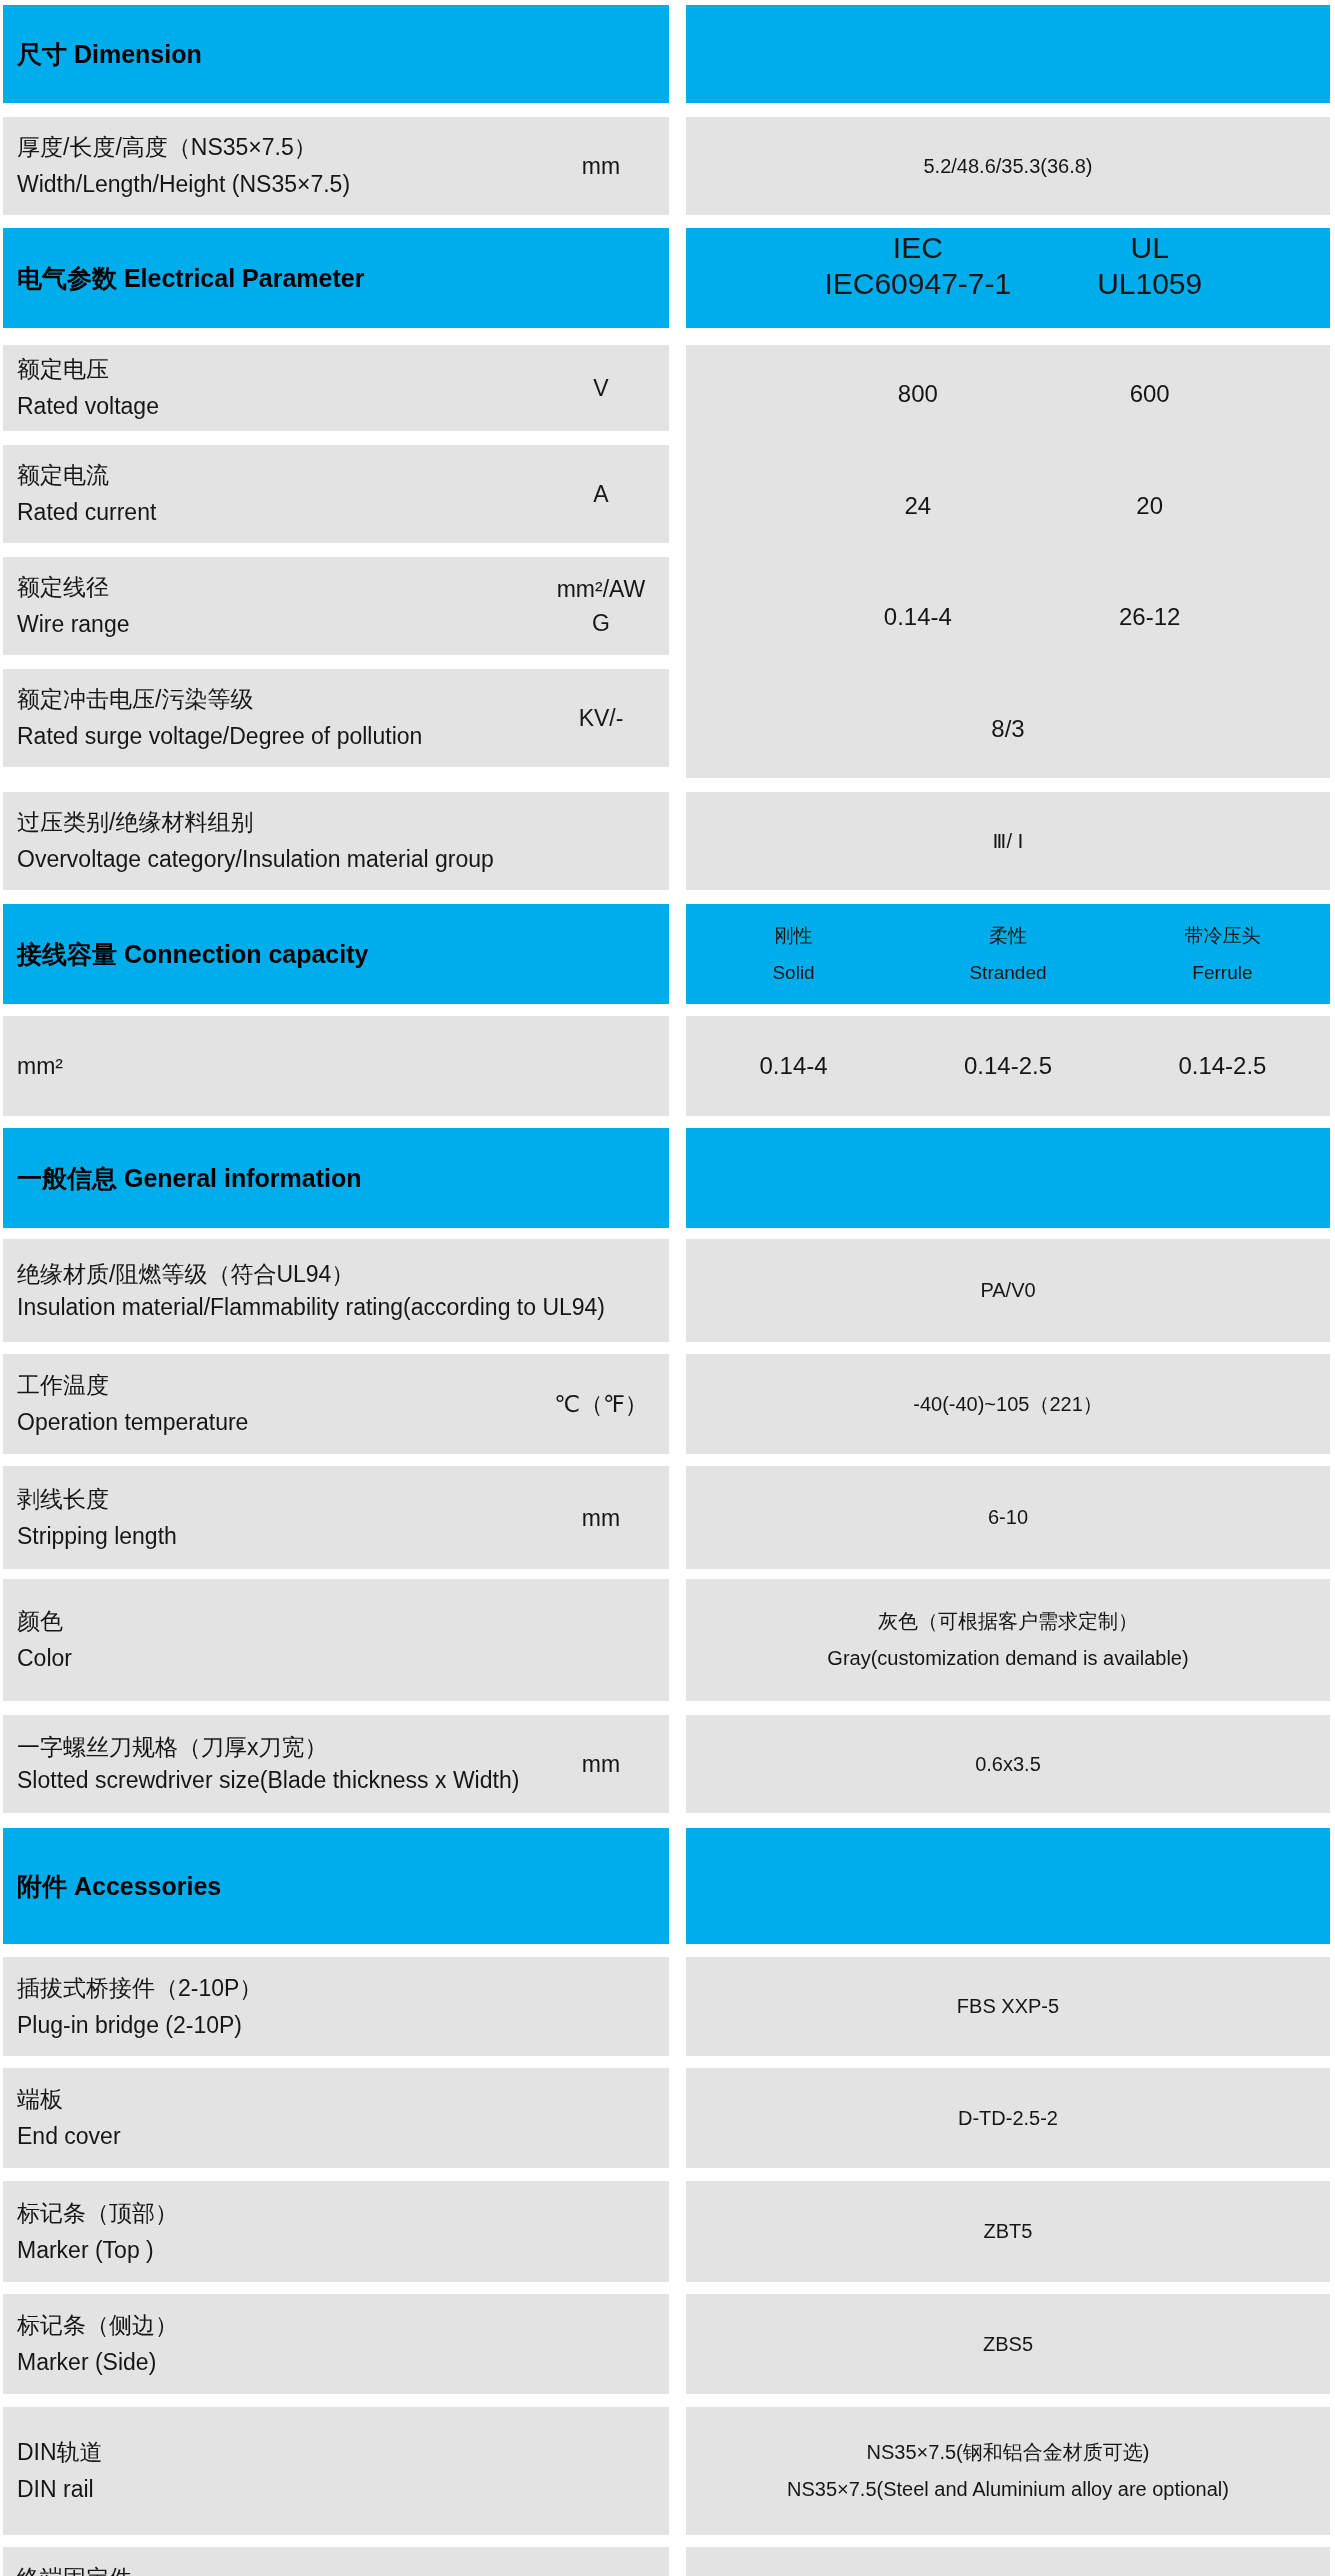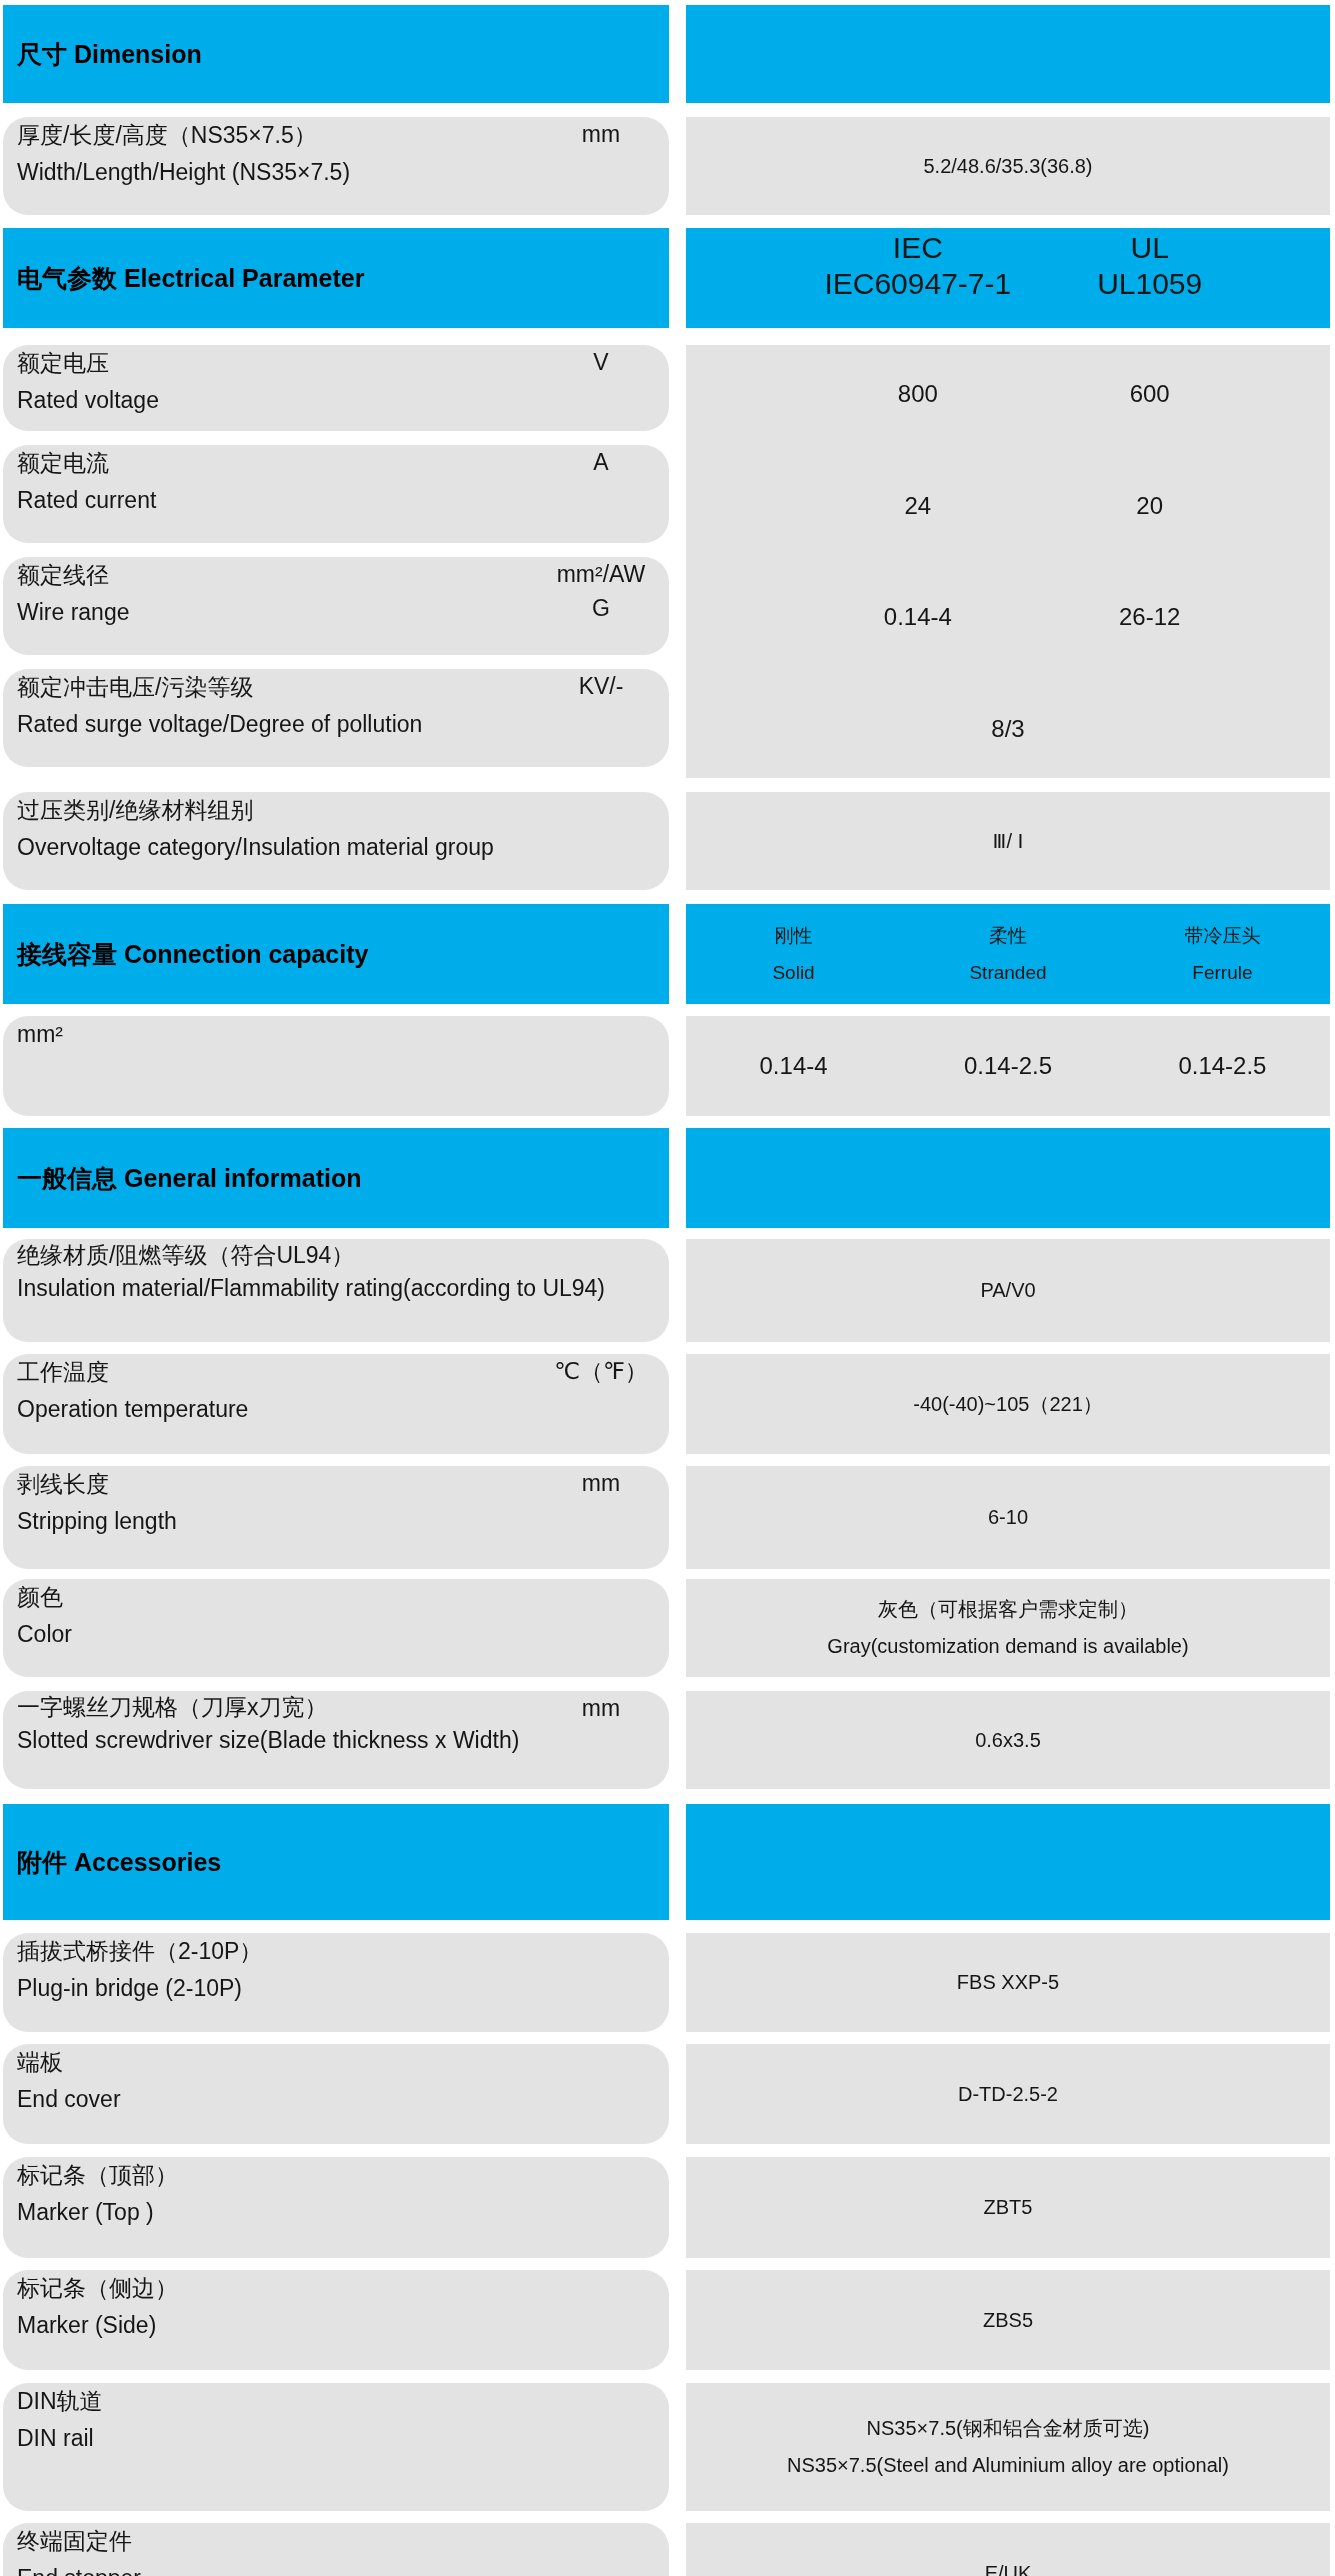--- a/index.html
+++ b/index.html
@@ -14,21 +14,21 @@
   }
   .sp   { width:100%; }
   .band { display:flex; margin-left:3px; }
   .cl   { width:666px; }
   .gut  { width:17px; }
   .cr   { width:644px; }
   .blue { background:var(--accent,#00ADEB); }
   .gray { background:var(--rowbg,#E4E3E4); }
   .hdr  { font-weight:bold; font-size:25px; color:#000;
           display:flex; align-items:center; padding-left:14px; }
-  .lcell{ display:flex; align-items:flex-start;border-radius:25px; }
+  .lcell{ display:flex; align-items:center; }
   .lbl  { flex:1; padding-left:14px; font-size:23px; line-height:37px; }
   .lbl.tight { line-height:33px; }
   .lbl.pr { }
   .unit { width:100px; margin-right:18px; text-align:center;
           font-size:23px; line-height:34px; word-break:break-all; }
   .vc   { display:flex; flex-direction:column; justify-content:center;
           align-items:center; text-align:center; font-size:20px; line-height:37px; }
   .rel  { position:relative; }
   .pos  { position:absolute; top:50%; transform:translate(-50%,-50%);
           text-align:center; font-size:24px; line-height:36px; white-space:nowrap; }
@@ -247,21 +247,21 @@
       <div class="unit">mm</div>
     </div>
     <div class="gut"></div>
     <div class="cr gray vc">
       <span>6-10</span>
     </div>
   </div>
 
   <div class="sp" style="height:10px"></div>
 
-  <div class="band" style="height:98px">
+  <div class="band" style="height:122px">
     <div class="cl gray lcell">
       <div class="lbl">
         <div>颜色</div>
         <div>Color</div>
       </div>
     </div>
     <div class="gut"></div>
     <div class="cr gray vc">
       <div>灰色（可根据客户需求定制）</div>
       <div>Gray(customization demand is available)</div>

